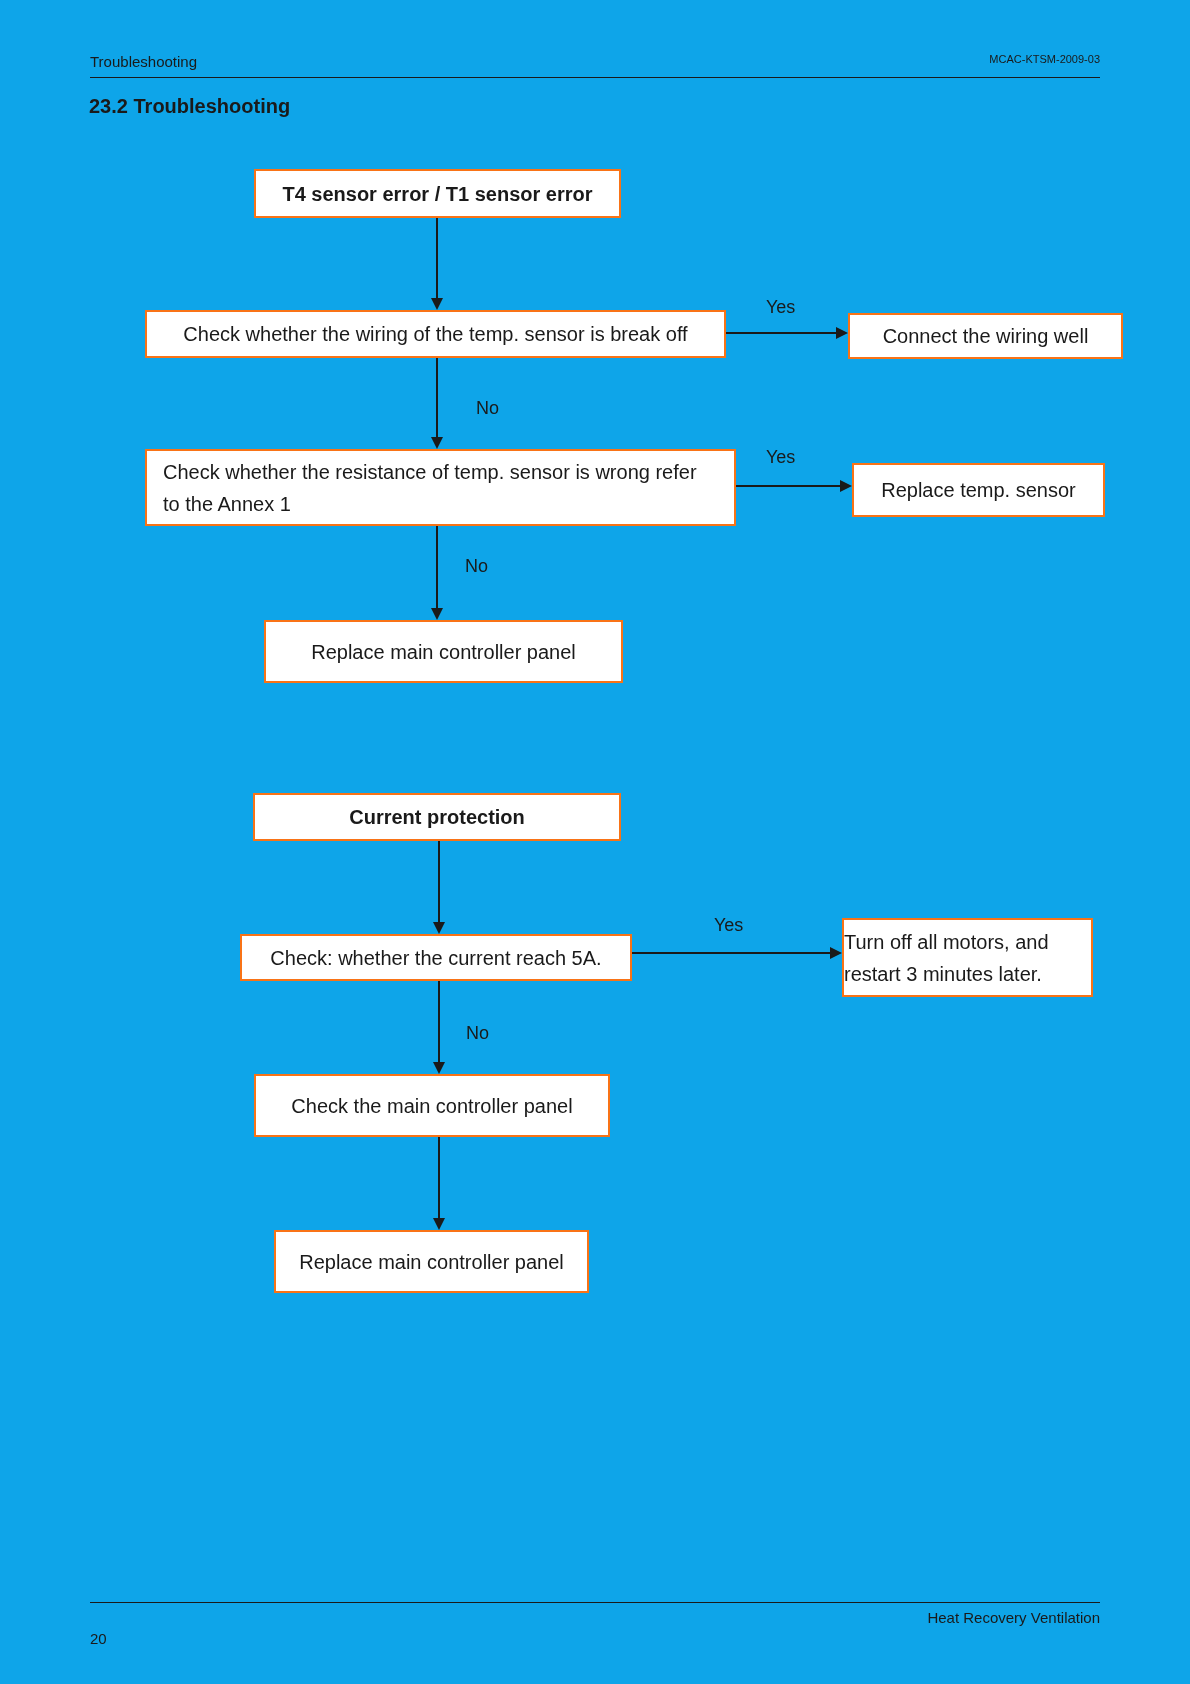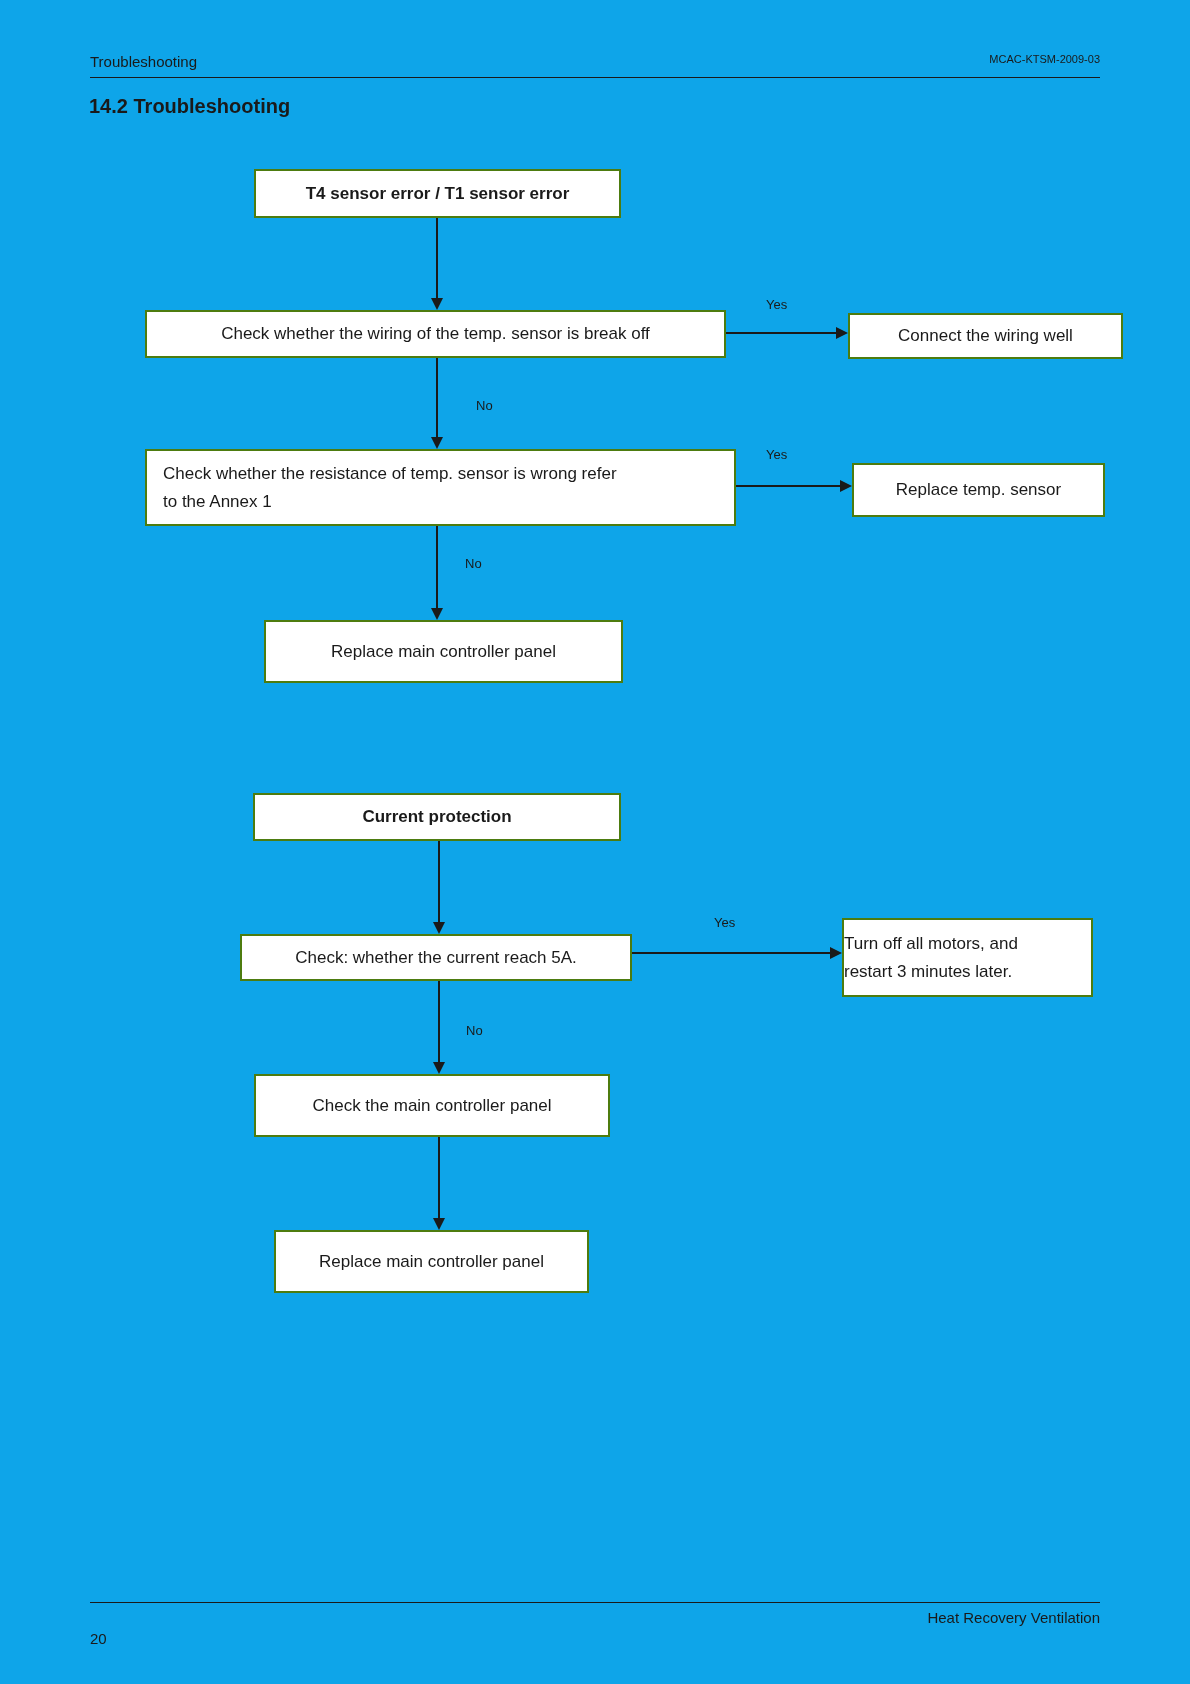--- a/index.html
+++ b/index.html
@@ -18,27 +18,27 @@
   .hdr-rule  { position: absolute; left: 90px; right: 90px; top: 77px; border-top: 1.6px solid #1a1a1a; }
   .sec-title { position: absolute; left: 89px; top: 95px; font-size: 20px; font-weight: bold; }
   .ftr-rule  { position: absolute; left: 90px; right: 90px; top: 1602px; border-top: 1.6px solid #1a1a1a; }
   .ftr-left  { position: absolute; left: 90px;  top: 1630px; font-size: 15px; }
   .ftr-right { position: absolute; right: 90px; top: 1609px; font-size: 15px; }
 
   
   .fc-box {
     position: absolute;
     box-sizing: border-box;
-    border: 2px solid #4d7c0f;
+    border: 2px solid #f97316;
     background: #ffffff;
     display: flex;
     align-items: center;
     justify-content: center;
     text-align: center;
-    font-size: 17px;
+    font-size: 20px;
     line-height: 1.6;
   }
   .fc-box.bold { font-weight: bold; }
   .fc-box.left {
     justify-content: flex-start;
     text-align: left;
     padding: 0 16px;
     white-space: pre-line;
   }
 
@@ -58,32 +58,32 @@
   .harrow::after {
     content: "";
     position: absolute;
     top: -5.5px;
     right: -11px;
     width: 0; height: 0;
     border-top: 6.5px solid transparent;
     border-bottom: 6.5px solid transparent;
     border-left: 12px solid #1a1a1a;
   }
-  .lbl { position: absolute; font-size: 13px; }
+  .lbl { position: absolute; font-size: 18px; }
 </style>
 </head>
 <body>
 
 <div class="page">
 
   <div class="hdr-left">Troubleshooting</div>
   <div class="hdr-right">MCAC-KTSM-2009-03</div>
   <div class="hdr-rule"></div>
 
-  <div class="sec-title">14.2 Troubleshooting</div>
+  <div class="sec-title">23.2 Troubleshooting</div>
 
   <div class="fc-box bold" style="left:254px; top:169px; width:367px; height:49px;">T4 sensor error / T1 sensor error</div>
 
   <div class="varrow" style="left:436px; top:218px; height:81px;"></div>
 
   <div class="fc-box" style="left:145px; top:310px; width:581px; height:48px;">Check whether the wiring of the temp. sensor is break off</div>
 
   <span class="lbl" style="left:766px; top:297px;">Yes</span>
   <div class="harrow" style="left:726px; top:332px; width:111px;"></div>
   <div class="fc-box" style="left:848px; top:313px; width:275px; height:46px;">Connect the wiring well</div>

